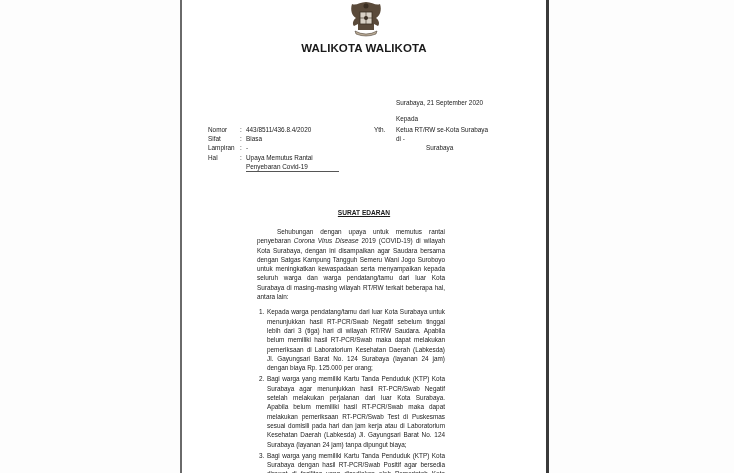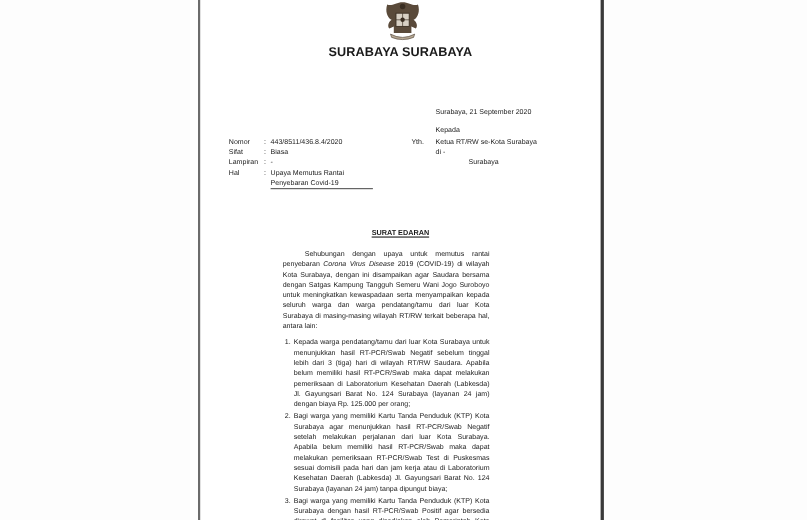--- a/index.html
+++ b/index.html
@@ -58,21 +58,21 @@
   <svg class="emblem" viewBox="0 0 40 38">
     <path d="M20 2 C14 2 10 6 6 4 C4 10 6 16 10 18 C7 20 6 24 8 26 L12 24 L12 30 L28 30 L28 24 L32 26 C34 24 33 20 30 18 C34 16 36 10 34 4 C30 6 26 2 20 2 Z" fill="#5a4a3a"></path>
     <rect x="14" y="12" width="12" height="12" fill="#d8d0c4" stroke="#3a2e22" stroke-width="0.8"></rect>
     <line x1="20" y1="12" x2="20" y2="24" stroke="#3a2e22" stroke-width="0.6"></line>
     <line x1="14" y1="18" x2="26" y2="18" stroke="#3a2e22" stroke-width="0.6"></line>
     <circle cx="20" cy="18" r="2" fill="#3a2e22"></circle>
     <circle cx="20" cy="6" r="2.5" fill="#3a2e22"></circle>
     <path d="M9 31 Q20 37 31 31 L30 34 Q20 38 10 34 Z" fill="#b8aa96" stroke="#3a2e22" stroke-width="0.5"></path>
   </svg>
 
-  <div class="letterhead">SURABAYA SURABAYA</div>
+  <div class="letterhead">WALIKOTA WALIKOTA</div>
 
   <div class="date small">Surabaya, 21 September 2020</div>
   <div class="kepada small">Kepada</div>
 
   <div class="recip small">
     <div class="row">
       <span class="yth">Yth.</span>
       <span>Ketua RT/RW se-Kota Surabaya</span>
     </div>
     <div class="row">

